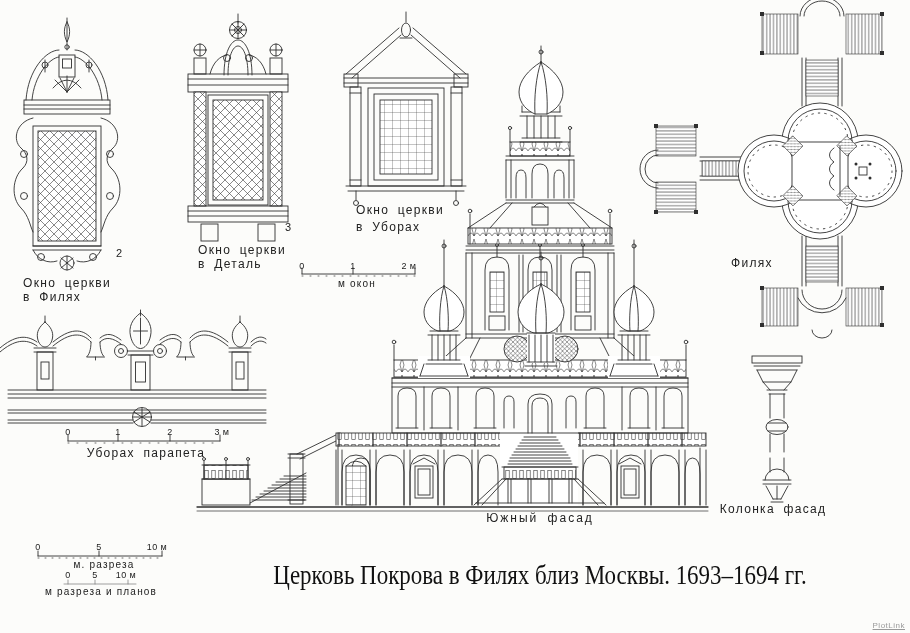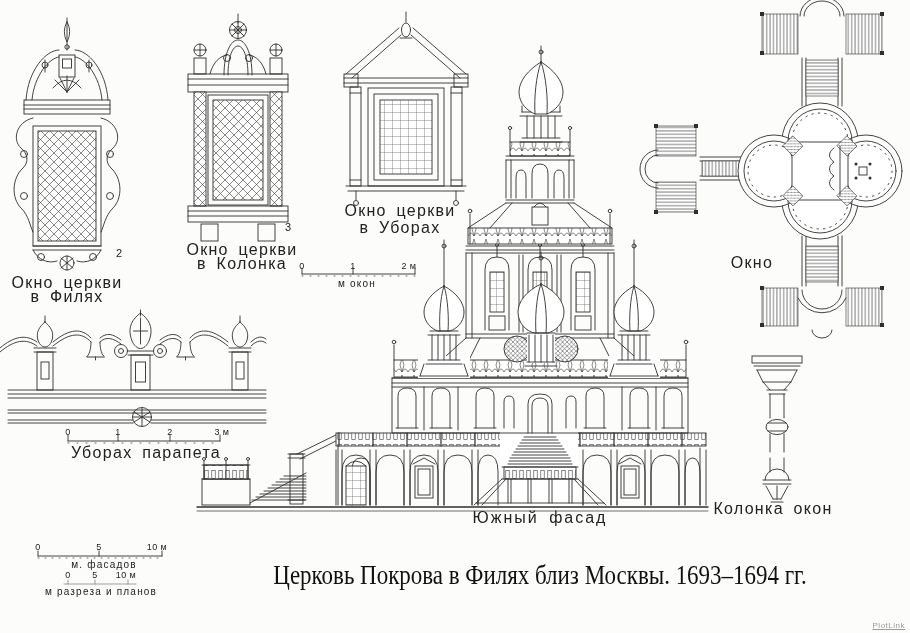--- a/index.html
+++ b/index.html
@@ -1,19 +1,19 @@
 <!DOCTYPE html>
 <html><head>
 <meta charset="utf-8">
 <style>
   html,body{margin:0;padding:0;background:#e8e8e8;}
   .page{position:relative;width:910px;height:633px;background:#fcfcfa;overflow:hidden;
         font-family:"Liberation Sans",sans-serif;}
   .art{position:absolute;left:0;top:0;}
-  .lbl{position:absolute;transform:translateX(-50%);text-align:center;font-size:16px;
+  .lbl{position:absolute;transform:translateX(-50%);text-align:left;font-size:12px;
        letter-spacing:1.3px;word-spacing:4px;color:#222;line-height:14px;white-space:nowrap;}
   .lbl3{line-height:17px;}
   .tick{position:absolute;transform:translateX(-50%);font-size:9px;letter-spacing:.4px;
         color:#222;white-space:nowrap;}
   .cap{position:absolute;transform:translateX(-50%);font-size:10px;letter-spacing:1.2px;
        color:#222;white-space:nowrap;}
   .num{position:absolute;font-size:11px;color:#222;}
   .title{position:absolute;left:540px;top:559px;transform:translateX(-50%) scaleX(.82);
          transform-origin:center top;font-family:"Liberation Serif",serif;font-size:28px;
          color:#101010;white-space:nowrap;}
@@ -438,51 +438,51 @@
 </svg>
 
 <div class="lbl" style="left:67px;top:276px">
   <div>Окно церкви</div>
   <div>в Филях</div>
 </div>
 <span class="num" style="left:116px;top:247px">2</span>
 
 <div class="lbl" style="left:242px;top:243px">
   <div>Окно церкви</div>
-  <div>в Колонка</div>
+  <div>в Деталь</div>
 </div>
 <span class="num" style="left:285px;top:221px">3</span>
 
 <div class="lbl lbl3" style="left:400px;top:202px">
   <div>Окно церкви</div>
   <div>в Уборах</div>
 </div>
 
-<div class="lbl" style="left:752px;top:256px">Окно</div>
+<div class="lbl" style="left:752px;top:256px">Филях</div>
 
 <div class="lbl" style="left:146px;top:446px">Уборах парапета</div>
 
 <div class="lbl" style="left:540px;top:511px;letter-spacing:2px">Южный фасад</div>
 
-<div class="lbl" style="left:773px;top:502px">Колонка окон</div>
+<div class="lbl" style="left:773px;top:502px">Колонка фасад</div>
 
 <span class="tick" style="left:302px;top:261px">0</span>
 <span class="tick" style="left:353px;top:261px">1</span>
 <span class="tick" style="left:409px;top:261px">2 м</span>
 <span class="cap" style="left:357px;top:278px">м окон</span>
 
 <span class="tick" style="left:68px;top:427px">0</span>
 <span class="tick" style="left:118px;top:427px">1</span>
 <span class="tick" style="left:170px;top:427px">2</span>
 <span class="tick" style="left:222px;top:427px">3 м</span>
 
 <span class="tick" style="left:38px;top:542px">0</span>
 <span class="tick" style="left:99px;top:542px">5</span>
 <span class="tick" style="left:157px;top:542px">10 м</span>
-<span class="cap" style="left:104px;top:559px">м. фасадов</span>
+<span class="cap" style="left:104px;top:559px">м. разреза</span>
 
 <span class="tick" style="left:68px;top:570px">0</span>
 <span class="tick" style="left:95px;top:570px">5</span>
 <span class="tick" style="left:126px;top:570px">10 м</span>
 <span class="cap" style="left:101px;top:586px">м разреза и планов</span>
 
 <div class="title">Церковь Покрова в Филях близ Москвы. 1693–1694 гг.</div>
 
 <div class="wm">PlotLink</div>
 

